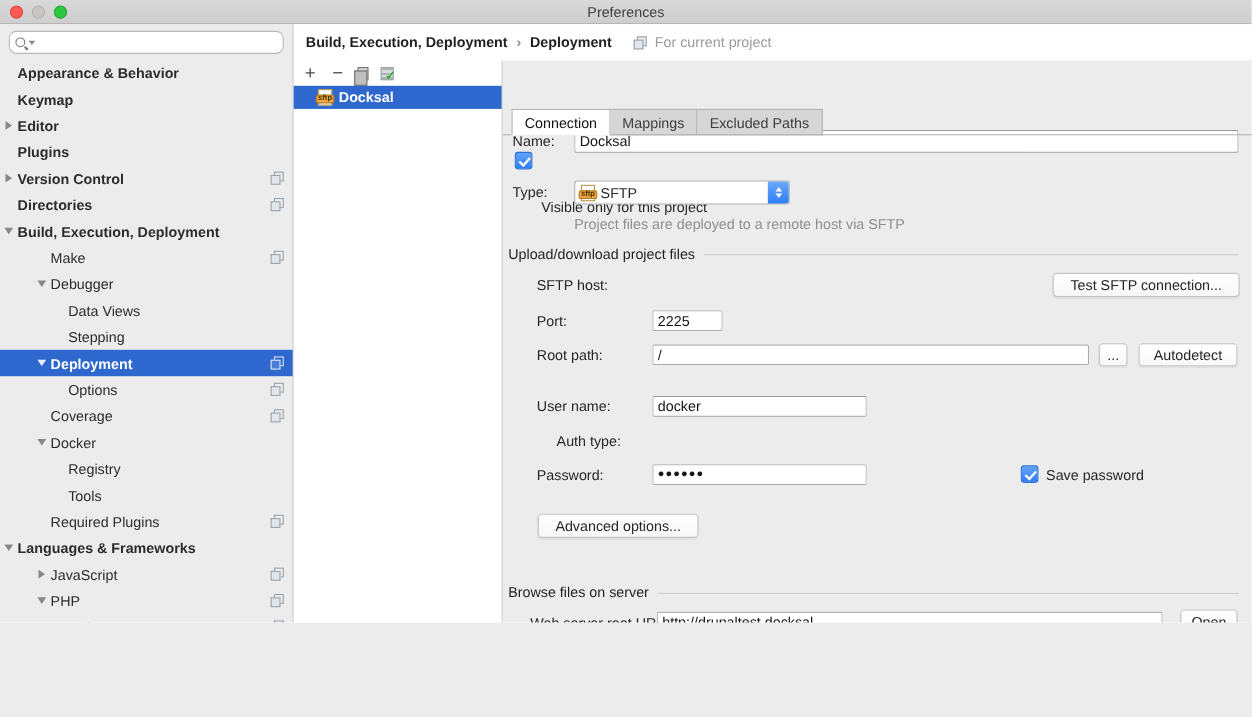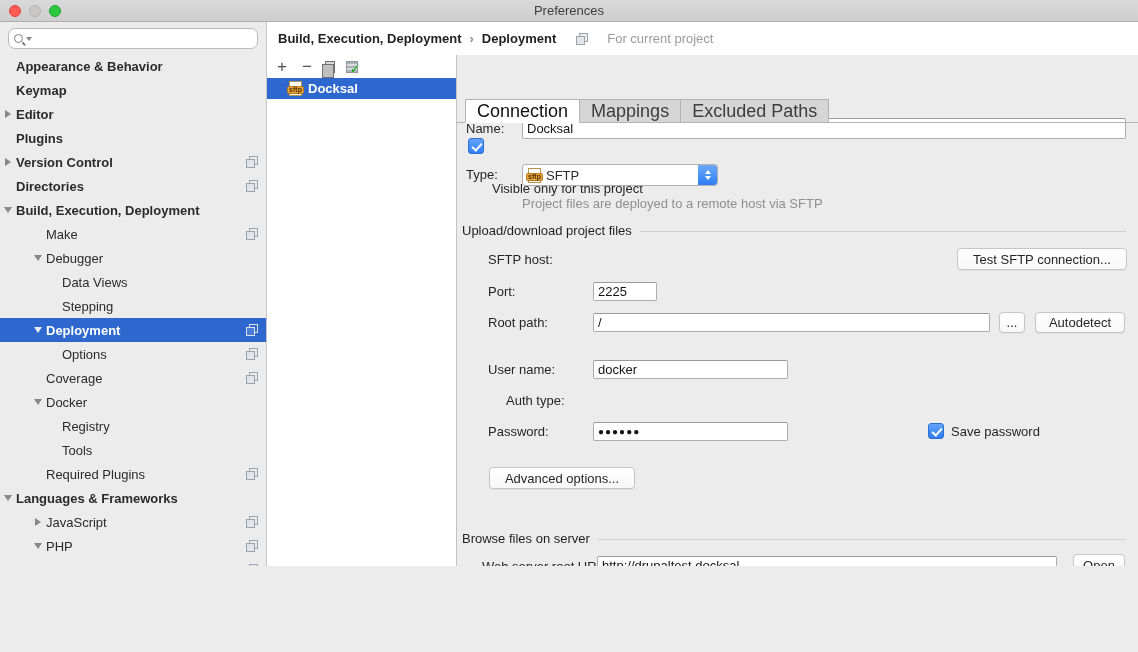--- a/index.html
+++ b/index.html
@@ -45,21 +45,21 @@
   .scope-icon::after  { content:""; position:absolute; left:0; top:3px; width:7px; height:7px; border:1px solid #9aa4ad; background:#e2e6ea; }
   .tree .scope-icon { position:absolute; right:9px; top:6px; }
   .trow.selected .scope-icon::before { border-color:#dbe4f5; background:#2e68cf; }
   .trow.selected .scope-icon::after  { border-color:#dbe4f5; background:#4a7cd8; }
 
   
   .crumbstrip { position:absolute; left:267px; top:22px; width:871px; height:33px; background:#fff;
     display:flex; align-items:center; padding-left:11px; }
   .crumb { font-weight:bold; color:#1f1f1f; }
   .crumb-sep { margin:0 8px; color:#8d8d8d; font-weight:bold; }
-  .scope-tag { display:flex; align-items:center; gap:20px; margin-left:20px; color:#9b9b9b; }
+  .scope-tag { display:flex; align-items:center; gap:8px; margin-left:20px; color:#9b9b9b; }
 
   
   .middle { position:absolute; left:267px; top:55px; width:190px; height:553px; background:#fff;
     border-right:1px solid #c3c3c3; }
   .mtoolbar { position:absolute; left:0; top:0; width:100%; height:23px; display:flex; align-items:center; padding-left:8px; gap:11px; }
   .tb-glyph { font-size:17px; line-height:17px; color:#4c4c4c; width:14px; text-align:center; }
   .copy-icon { position:relative; width:10px; height:12px; border:1px solid #6f6f6f; background:#d9d9d9; }
   .copy-icon::before { content:""; position:absolute; left:-4px; top:2px; width:10px; height:12px; border:1px solid #6f6f6f; background:#bfbfbf; }
   .checklist-icon { position:relative; width:12px; height:12px; background:#b9bfc4;
     background:repeating-linear-gradient(#aab1b6 0 2px, #d7dbde 2px 4px); border:1px solid #8f989e; }
@@ -76,21 +76,21 @@
 
   
   .rightpanel { position:absolute; left:457px; top:55px; width:681px; height:553px; background:#ececec; }
   .flabel { position:absolute; height:16px; line-height:16px; color:#262626; white-space:nowrap; }
   .tinput { position:absolute; background:#fff; border:1px solid #adadad; border-top-color:#9a9a9a;
     border-radius:2px; font-family:"Liberation Sans",sans-serif; font-size:13px; color:#141414; padding:0 4px; }
   .note { position:absolute; color:#8f8f8f; font-size:13px; }
 
   
   .tabs { position:absolute; left:8px; top:44px; height:24px; display:flex; z-index:2; }
-  .tab { height:24px; padding:0 11px; display:flex; align-items:center; font-size:18px; color:#3d3d3d;
+  .tab { height:24px; padding:0 11px; display:flex; align-items:center; font-size:13px; color:#3d3d3d;
     background:#d6d6d6; border:1px solid #b3b3b3; border-left:none; }
   .tab:first-child { border-left:1px solid #b3b3b3; }
   .tab.active { background:#fff; border-bottom:1px solid #fff; color:#111; }
   .tabline { position:absolute; left:0; top:67px; width:681px; height:1px; background:#b3b3b3; z-index:1; }
 
   
   .cbox { position:absolute; width:16px; height:16px; border-radius:3px;
     background:linear-gradient(#64a3f8,#2f7ff6); border:1px solid #2b6fd4; }
   .cbox::after { content:""; position:absolute; left:5px; top:2px; width:4px; height:8px;
     border:solid #fff; border-width:0 2px 2px 0; transform:rotate(42deg); }

